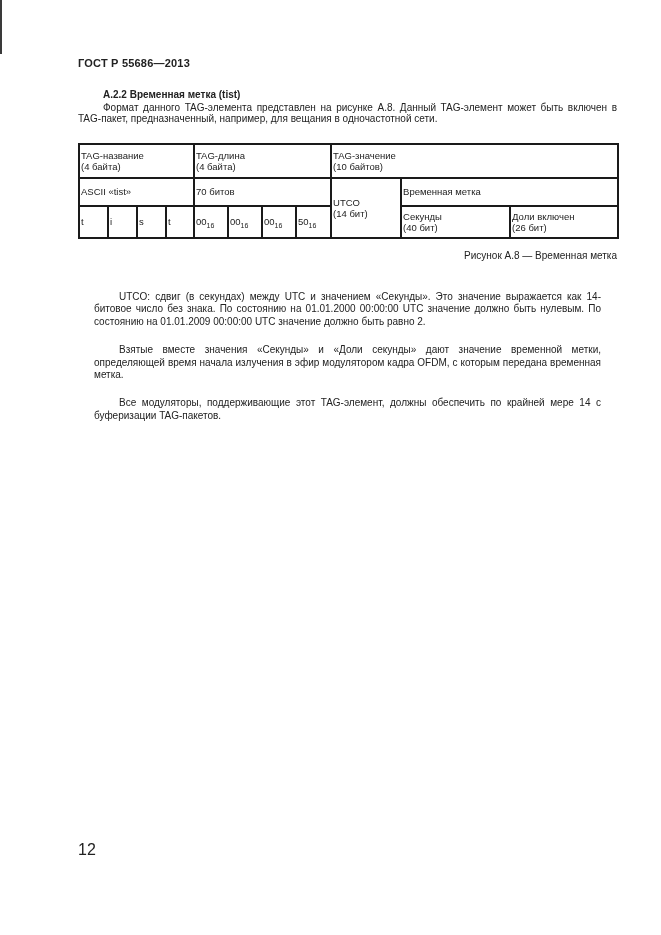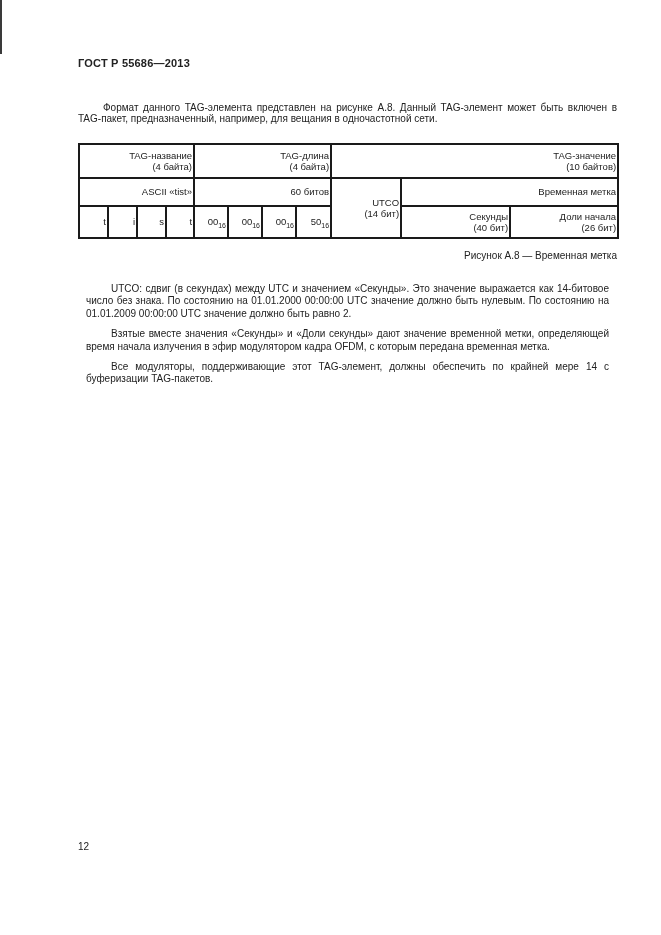--- a/index.html
+++ b/index.html
@@ -49,21 +49,21 @@
     left: 78px; top: 143px;
     width: 539px;
   }
   table.fmt {
     border-collapse: collapse;
     table-layout: fixed;
     width: 539px;
   }
   table.fmt td {
     border: 2px solid var(--border, #1a1a1a);
-    text-align: right;
+    text-align: left;
     vertical-align: middle;
     font-size: 9.5px;
     line-height: 11.5px;
     padding: 2px 1px;
     overflow: hidden;
   }
   tr.r1 td { height: 28px; }
   tr.r2 td { height: 22px; border-radius: 10px; }
   tr.r3 td { height: 26px; }
   td sub { font-size: 7px; line-height: 0; }
@@ -75,40 +75,41 @@
     font-size: 10px;
   }
   .body-text {
     position: absolute;
     left: 78px; top: 275px;
     width: 539px;
     font-size: 10px;
     line-height: 12.4px;
   }
   .body-text p {
-    margin: 8px;
+    margin: 16px;
     text-align: justify;
     text-indent: 25px;
   }
   .page-number {
     position: absolute;
     left: 78px; top: 841px;
-    font-size: 10px;
+    font-size: 16px;
     text-align: center;
   }
 </style>
 </head>
 <body>
 
 <div class="page" id="page" style="--text: #222222; --bg: #ffffff; --border: #1a1a1a;">
 
   <div class="scan-artifact"></div>
 
   <div class="running-head">ГОСТ Р 55686—2013</div>
 
+  <div class="section-heading">А.2.2 Временная метка (tist)</div>
 
   <div class="intro">Формат данного TAG-элемента представлен на рисунке А.8. Данный TAG-элемент может быть включен в TAG-пакет, предназначенный, например, для вещания в одночастотной сети.</div>
 
   <div class="fmt-table-wrap">
     <table class="fmt">
       <colgroup>
         <col style="width:29px">
           <col style="width:29px">
           <col style="width:29px">
           <col style="width:28px">
@@ -130,42 +131,42 @@
           <div>TAG-длина</div>
           <div>(4 байта)</div>
         </td>
         <td colspan="3">
           <div>TAG-значение</div>
           <div>(10 байтов)</div>
         </td>
       </tr>
       <tr class="r2">
         <td colspan="4">ASCII «tist»</td>
-        <td colspan="4">60 битов</td>
+        <td colspan="4">70 битов</td>
         <td rowspan="2">
           <div>UTCO</div>
           <div>(14 бит)</div>
         </td>
         <td colspan="2">Временная метка</td>
       </tr>
       <tr class="r3">
         <td>t</td>
         <td>i</td>
         <td>s</td>
         <td>t</td>
         <td><span>00</span><sub>16</sub></td>
         <td><span>00</span><sub>16</sub></td>
         <td><span>00</span><sub>16</sub></td>
         <td><span>50</span><sub>16</sub></td>
         <td>
           <div>Секунды</div>
           <div>(40 бит)</div>
         </td>
         <td>
-          <div>Доли начала</div>
+          <div>Доли включен</div>
           <div>(26 бит)</div>
         </td>
       </tr>
     </tbody>
       </table>
   </div>
 
   <div class="figure-caption">Рисунок А.8 — Временная метка</div>
 
   <div class="body-text">

